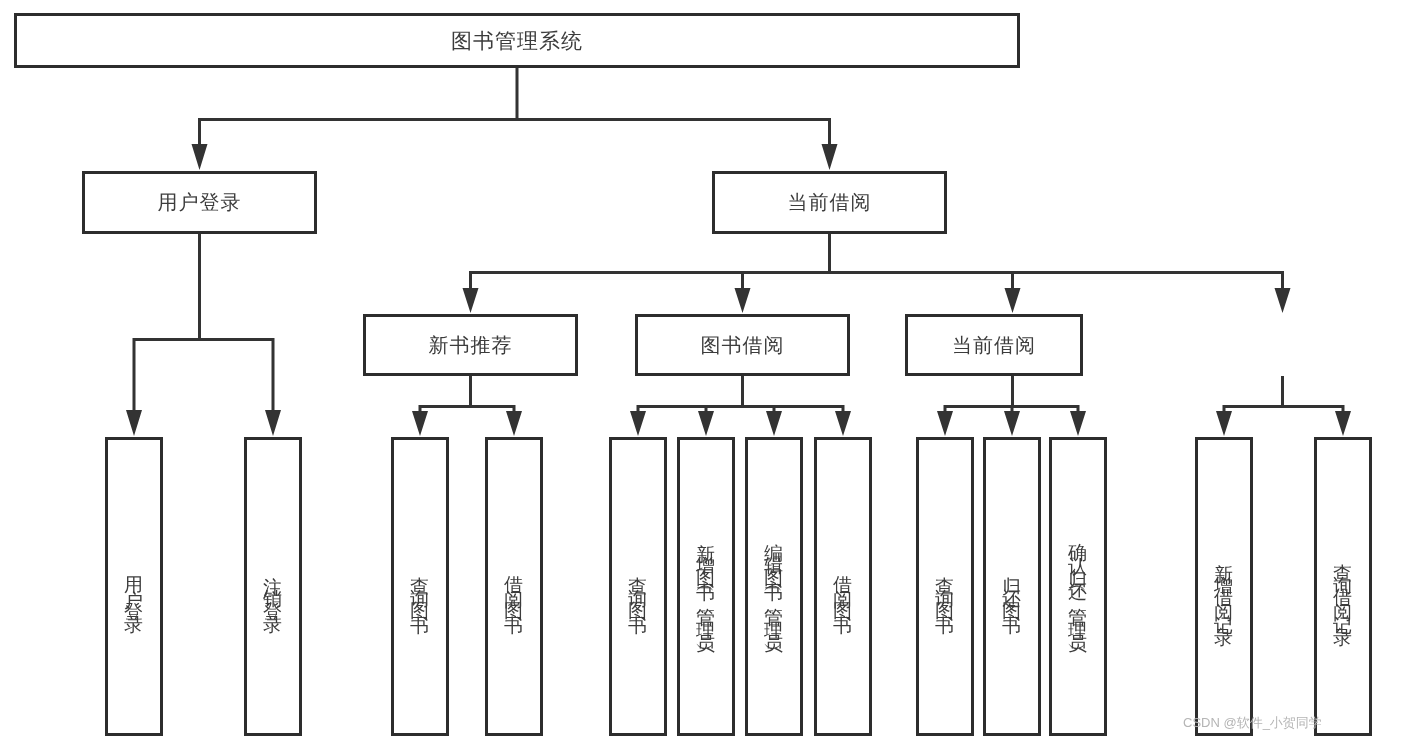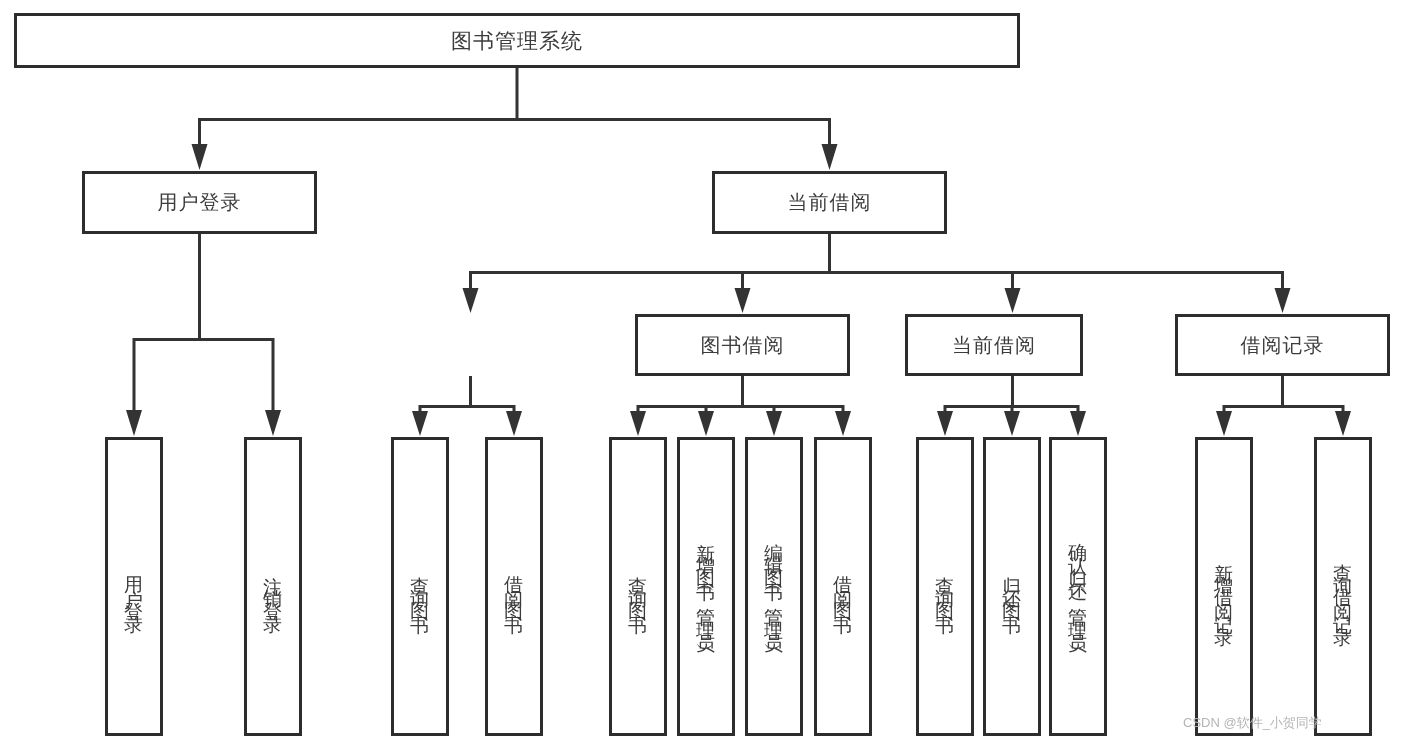--- a/index.html
+++ b/index.html
@@ -85,28 +85,28 @@
     <span>图书管理系统</span>
   </div>
 
   <div class="node hbox" style="left:82px; top:171px; width:235px; height:63px;">
     <span>用户登录</span>
   </div>
   <div class="node hbox" style="left:712px; top:171px; width:235px; height:63px;">
     <span>当前借阅</span>
   </div>
 
+  <div class="node hbox" style="left:363px; top:314px; width:215px; height:62px;">
+    <span>新书推荐</span>
+  </div>
   <div class="node hbox" style="left:635px; top:314px; width:215px; height:62px;">
     <span>图书借阅</span>
   </div>
   <div class="node hbox" style="left:905px; top:314px; width:178px; height:62px;">
     <span>当前借阅</span>
-  </div>
-  <div class="node hbox" style="left:1175px; top:314px; width:215px; height:62px;">
-    <span>借阅记录</span>
   </div>
 
   <div class="node vbox" style="left:105px; top:437px; width:58px; height:299px;">
     <span>用户登录</span>
   </div>
   <div class="node vbox" style="left:244px; top:437px; width:58px; height:299px;">
     <span>注销登录</span>
   </div>
 
   <div class="node vbox" style="left:391px; top:437px; width:58px; height:299px;">

